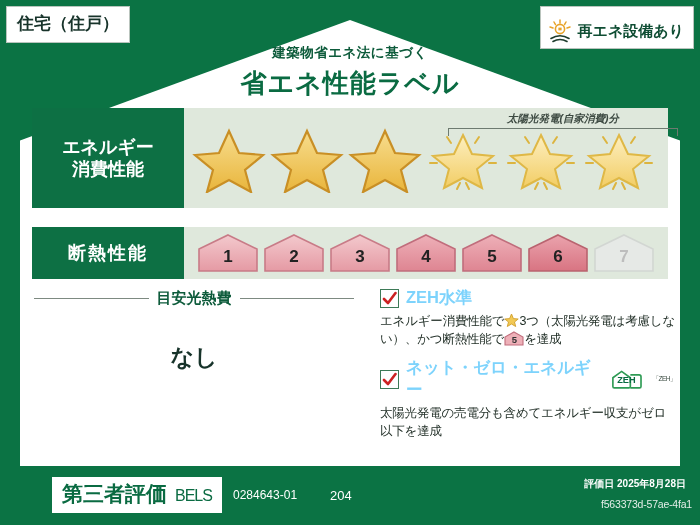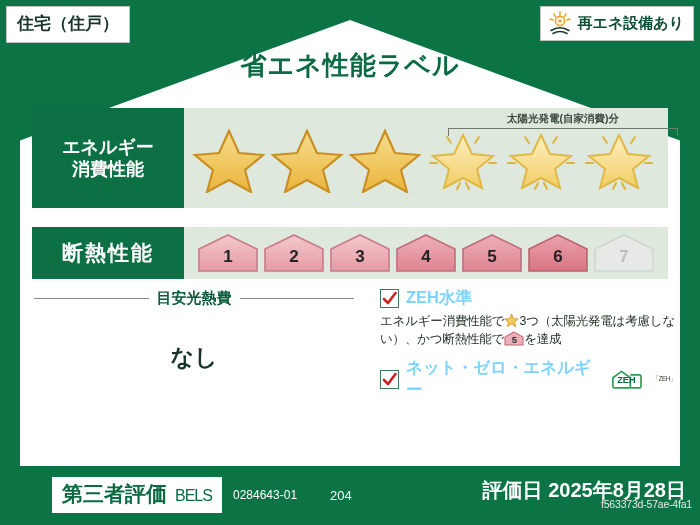--- a/index.html
+++ b/index.html
@@ -32,21 +32,21 @@
     color: #17332a;
     letter-spacing: 0px;
     z-index: 5;
   }
   
   #renew-badge {
     position: absolute;
     right: 6px; top: 6px;
     background: #ffffff;
     border: 1px solid #b9c4bd;
-    padding: 4px 9px 5px 6px;
+    padding: 12px 9px 5px 6px;
     display: flex; align-items: center; gap: 5px;
     z-index: 5;
   }
   #renew-badge .rb-label {
     font-size: 15px; font-weight: bold; color: #0f4d33;
   }
   .sun-ico { width: 26px; height: 24px; display:block; }
   
   #title-block {
     position: absolute;
@@ -73,21 +73,21 @@
   .row-label {
     background: #0d7044;
     color: #ffffff;
     font-weight: bold;
     display: flex; flex-direction: column;
     align-items: center; justify-content: center;
     flex: 0 0 152px;
     line-height: 1.25;
   }
   #energy-row .row-label { font-size: 18px; }
-  #insul-row .row-label  { font-size: 21px; letter-spacing: 2px; }
+  #insul-row .row-label  { font-size: 18px; letter-spacing: 2px; }
   .row-body {
     flex: 1 1 auto;
     background: #dfe8dc;
     position: relative;
   }
   
   #stars {
     position: absolute; left: 0; top: 0; right: 0; bottom: 0;
     display: flex; align-items: center; justify-content: flex-start;
     padding-left: 6px;
@@ -95,21 +95,21 @@
   .star-wrap { width: 78px; height: 74px; position: relative; }
   .star-wrap svg { position: absolute; left:0; top: 6px; width: 78px; height: 66px; }
   
   #solar-bracket {
     position: absolute;
     left: 262px; top: 4px; width: 234px; height: 22px;
   }
   #solar-bracket .sb-text {
     position: absolute; left: 0; top: 0; width: 100%;
     text-align: center;
-    font-size: 10.5px; font-weight: bold; color: #3d4a42;
+    font-size: 10.5px; font-weight: bold; color: #3d4a42; font-style: italic;
   }
   #solar-bracket .sb-line {
     position: absolute; left: 2px; right: 2px; top: 16px; height: 8px;
     border: 1px solid #6d7a70;
     border-bottom: none;
   }
   
   #insul-scale {
     position: absolute; left: 0; top: 0; right: 0; bottom: 0;
     display: flex; align-items: center; padding-left: 12px; gap: 2px;
@@ -191,21 +191,21 @@
   #cert-no {
     position: absolute; left: 233px; top: 21px;
     font-size: 12px; color: #ffffff;
   }
   #cert-seq {
     position: absolute; left: 330px; top: 21px;
     font-size: 13px; color: #ffffff;
   }
   #eval-date {
     position: absolute; right: 14px; top: 10px;
-    font-size: 20px; font-weight: bold; color: #ffffff;
+    font-size: 10px; font-weight: bold; color: #ffffff;
     text-align: right;
   }
   #eval-id {
     position: absolute; right: 8px; top: 31px;
     font-size: 10.5px; color: #e3eee8; text-align: left;
     letter-spacing: -0.2px;
   }
 </style>
 </head>
 <body>
@@ -229,20 +229,21 @@
         <circle cx="13" cy="10" r="4.6" fill="none" stroke="#e8a32a" stroke-width="1.6"></circle>
         <rect x="11.4" y="8.6" width="3.2" height="2.8" fill="#e8a32a"></rect>
         <path d="M4 19.5 Q13 14 22 19.5" fill="none" stroke="#1d3b2c" stroke-width="1.6" stroke-linecap="round"></path>
         <path d="M6 22.5 Q13 18.5 20 22.5" fill="none" stroke="#1d3b2c" stroke-width="1.6" stroke-linecap="round"></path>
       </svg>
     </span>
     <span class="rb-label">再エネ設備あり</span>
   </div>
 
   <div id="title-block">
+    <div id="title-small">建築物省エネ法に基づく</div>
     <div id="title-main">省エネ性能ラベル</div>
   </div>
 
   <div class="perf-row" id="energy-row">
     <div class="row-label">
       <span>エネルギー</span>
       <span>消費性能</span>
     </div>
     <div class="row-body">
 
@@ -435,20 +436,21 @@
         <span class="crit-title">ネット・ゼロ・エネルギー</span>
         <span class="zeh-logo">
           <svg viewBox="0 0 38 21">
             <path d="M4 9 L13 2.5 L22 9 L22 18 Q22 19.5 20.5 19.5 L5.5 19.5 Q4 19.5 4 18 Z" fill="none" stroke="#2e9b54" stroke-width="1.7"></path>
             <path d="M22 6 L31 6 Q33 6 33 8 L33 18 Q33 19.5 31.5 19.5 L22 19.5" fill="none" stroke="#2e9b54" stroke-width="1.7"></path>
             <text x="18" y="14.6" font-family="Liberation Sans, sans-serif" font-size="9.5" font-weight="bold" fill="#0a6b42" text-anchor="middle">ZEH</text>
           </svg>
         </span>
         <span class="zeh-sub">「ZEH」</span>
       </div>
+      <div class="crit-body">太陽光発電の売電分も含めてエネルギー収支がゼロ以下を達成</div>
     </div>
 
   </div>
 
   <div id="footer">
     <div id="bels-box">
       <span class="bels-jp">第三者評価</span>
       <span class="bels-en">BELS</span>
     </div>
     <div id="cert-no">0284643-01</div>

